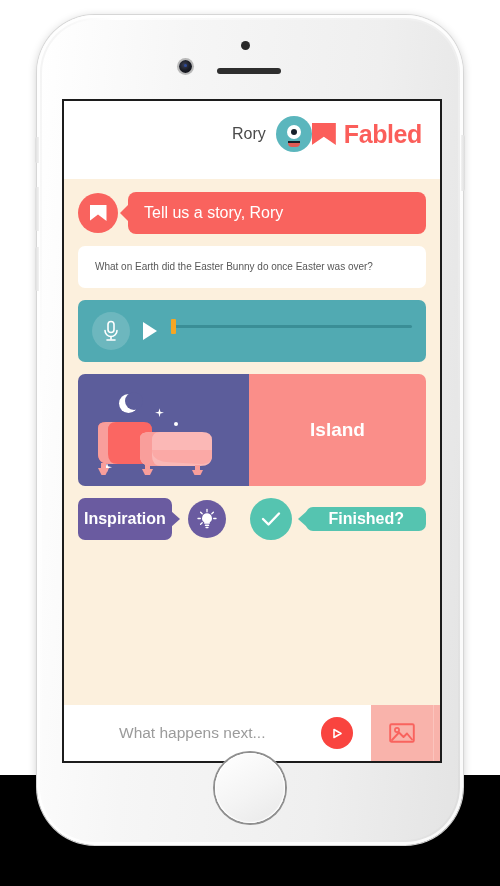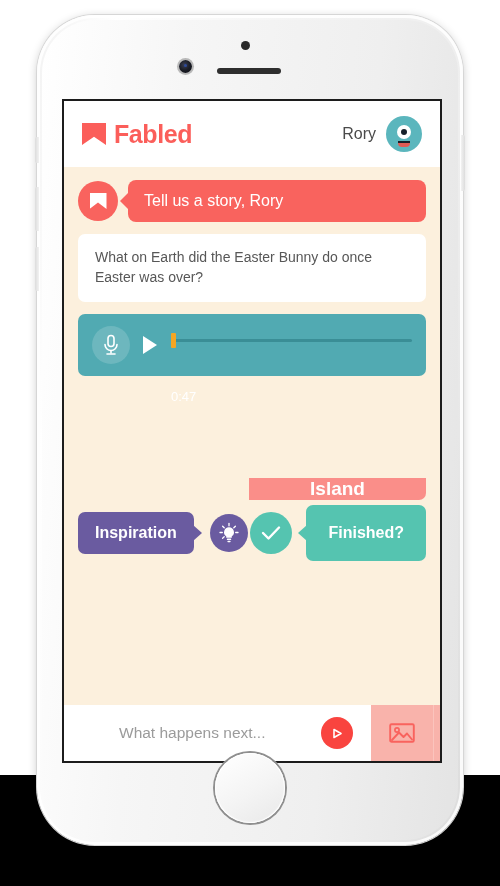--- a/index.html
+++ b/index.html
@@ -148,21 +148,21 @@
   }
   #avatar-mouth {
     position: absolute; left: 12px; top: 25px;
     width: 12px; height: 4px; border-radius: 0 0 4px 4px;
     background: #e05b55;
     border-top: 2px solid #16202a;
   }
 
   
   #conversation {
-    position: absolute; left: 0; top: 66px;
+    position: absolute; left: 0; top: 78px;
     width: 376px; height: 538px;
     background: #fcf0dd;
     padding: 13px 14px 0 14px;
     box-sizing: border-box;
   }
 
   
   #prompt-row { display: flex; align-items: center; }
   #prompt-avatar {
     width: 40px; height: 40px; border-radius: 50%;
@@ -199,21 +199,21 @@
   .text-card {
     margin-top: 12px;
     background: #ffffff;
     border-radius: 7px;
     padding: 14px 17px;
     box-sizing: border-box;
   }
   .text-card p {
     margin: 0;
     color: #575757;
-    font-size: 14px;
+    font-size: 10px;
     line-height: 1.42;
   }
 
   
   #audio-player {
     margin-top: 12px;
     background: #51aab2;
     border-radius: 7px;
     height: 62px;
     display: flex; align-items: center;
@@ -252,21 +252,20 @@
     color: #ffffff; font-size: 13px; margin-top: 42px;
   }
 
   
   #media-row {
     margin-top: 12px;
     display: flex;
     height: 112px;
     border-radius: 7px;
     overflow: hidden;
-    align-items: flex-end;
   }
   #illustration {
     width: 171px; flex: 0 0 auto;
     background: #5c5d9b;
     position: relative;
   }
   #carpet-wrap { position: absolute; left: 16px; top: 46px; }
   .star { position: absolute; background: #ffffff; }
   #moon {
     position: absolute; left: 41px; top: 20px;
@@ -289,21 +288,21 @@
   #actions-row {
     margin-top: 12px;
     display: flex; align-items: center;
     height: 42px;
   }
   #inspiration-btn {
     position: relative;
     background: #6a5ba0;
     border-radius: 7px;
     height: 42px;
-    padding: 0 17px;
+    padding: 0 6px;
     display: flex; align-items: center;
     cursor: pointer;
   }
   #inspiration-btn::after {
     content: "";
     position: absolute; right: -8px; top: 50%;
     transform: translateY(-50%);
     border-top: 8px solid transparent;
     border-bottom: 8px solid transparent;
     border-left: 9px solid #6a5ba0;
@@ -321,21 +320,21 @@
     width: 42px; height: 42px; border-radius: 50%;
     background: #55c4b0;
     display: flex; align-items: center; justify-content: center;
     flex: 0 0 auto; cursor: pointer;
   }
   #finished-btn {
     position: relative;
     margin-left: 14px;
     background: #55c4b0;
     border-radius: 7px;
-    height: 56px;
+    height: 24px;
     padding: 0 22px;
     display: flex; align-items: center;
     cursor: pointer;
   }
   #finished-btn::before {
     content: "";
     position: absolute; left: -8px; top: 50%;
     transform: translateY(-50%);
     border-top: 8px solid transparent;
     border-bottom: 8px solid transparent;
@@ -395,30 +394,30 @@
 
   <div id="proximity-sensor"></div>
   <div id="front-camera">
     <div id="camera-glint"></div>
   </div>
   <div id="earpiece"></div>
 
   <div id="screen">
 
     <div id="app-header">
-      <div id="brand">
-        <div class="bookmark-mark"></div>
-        <div id="brand-name">Fabled</div>
-      </div>
       <div id="header-right">
         <div id="user-name">Rory</div>
         <div id="avatar">
           <div id="avatar-eye"></div>
           <div id="avatar-mouth"></div>
         </div>
+      </div>
+      <div id="brand">
+        <div class="bookmark-mark"></div>
+        <div id="brand-name">Fabled</div>
       </div>
     </div>
 
     <div id="conversation">
 
       <div id="prompt-row">
         <div id="prompt-avatar">
           <div class="bookmark-mark-white"></div>
         </div>
         <div id="prompt-bubble">

